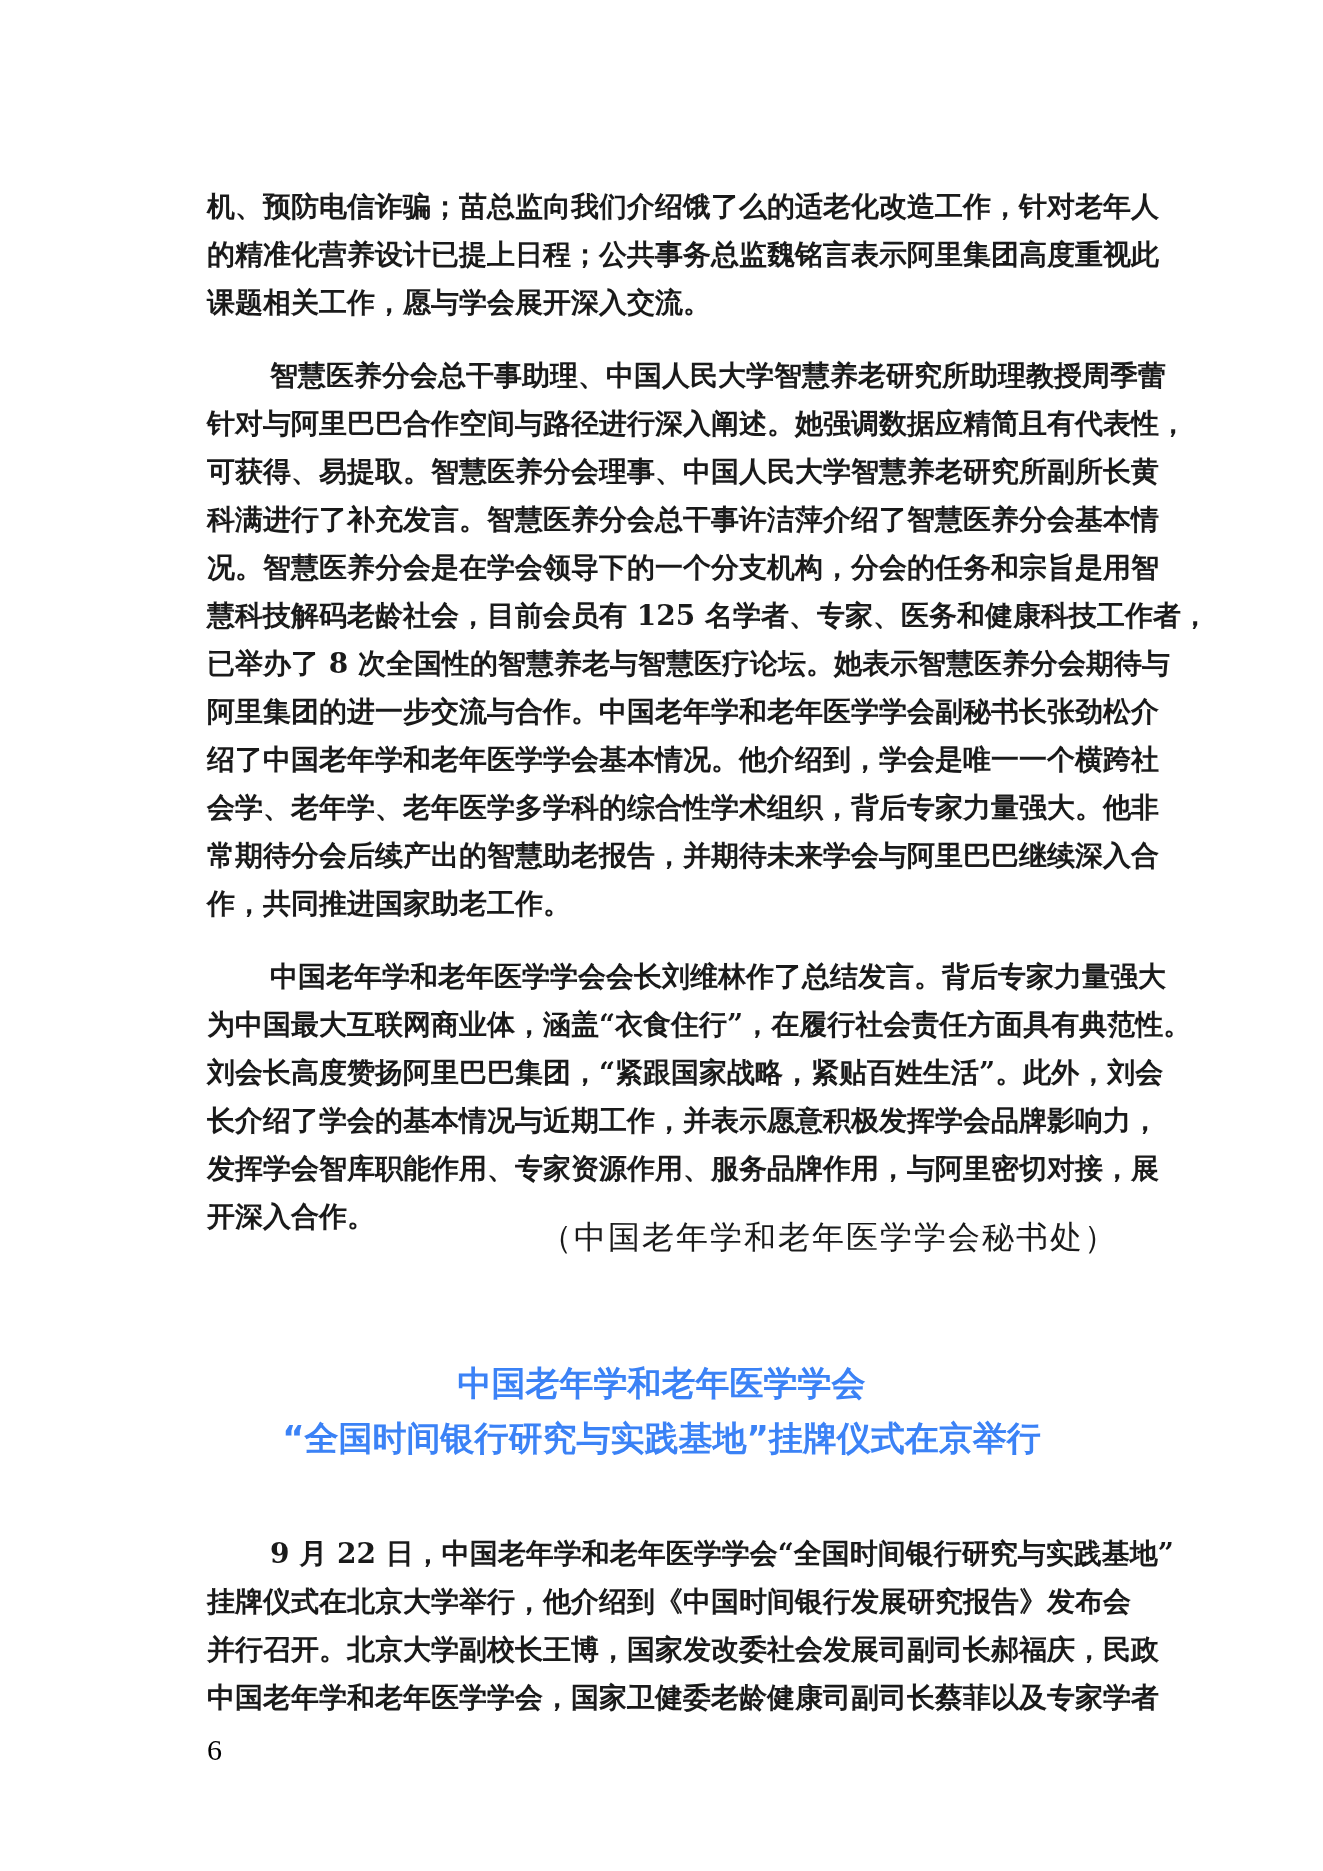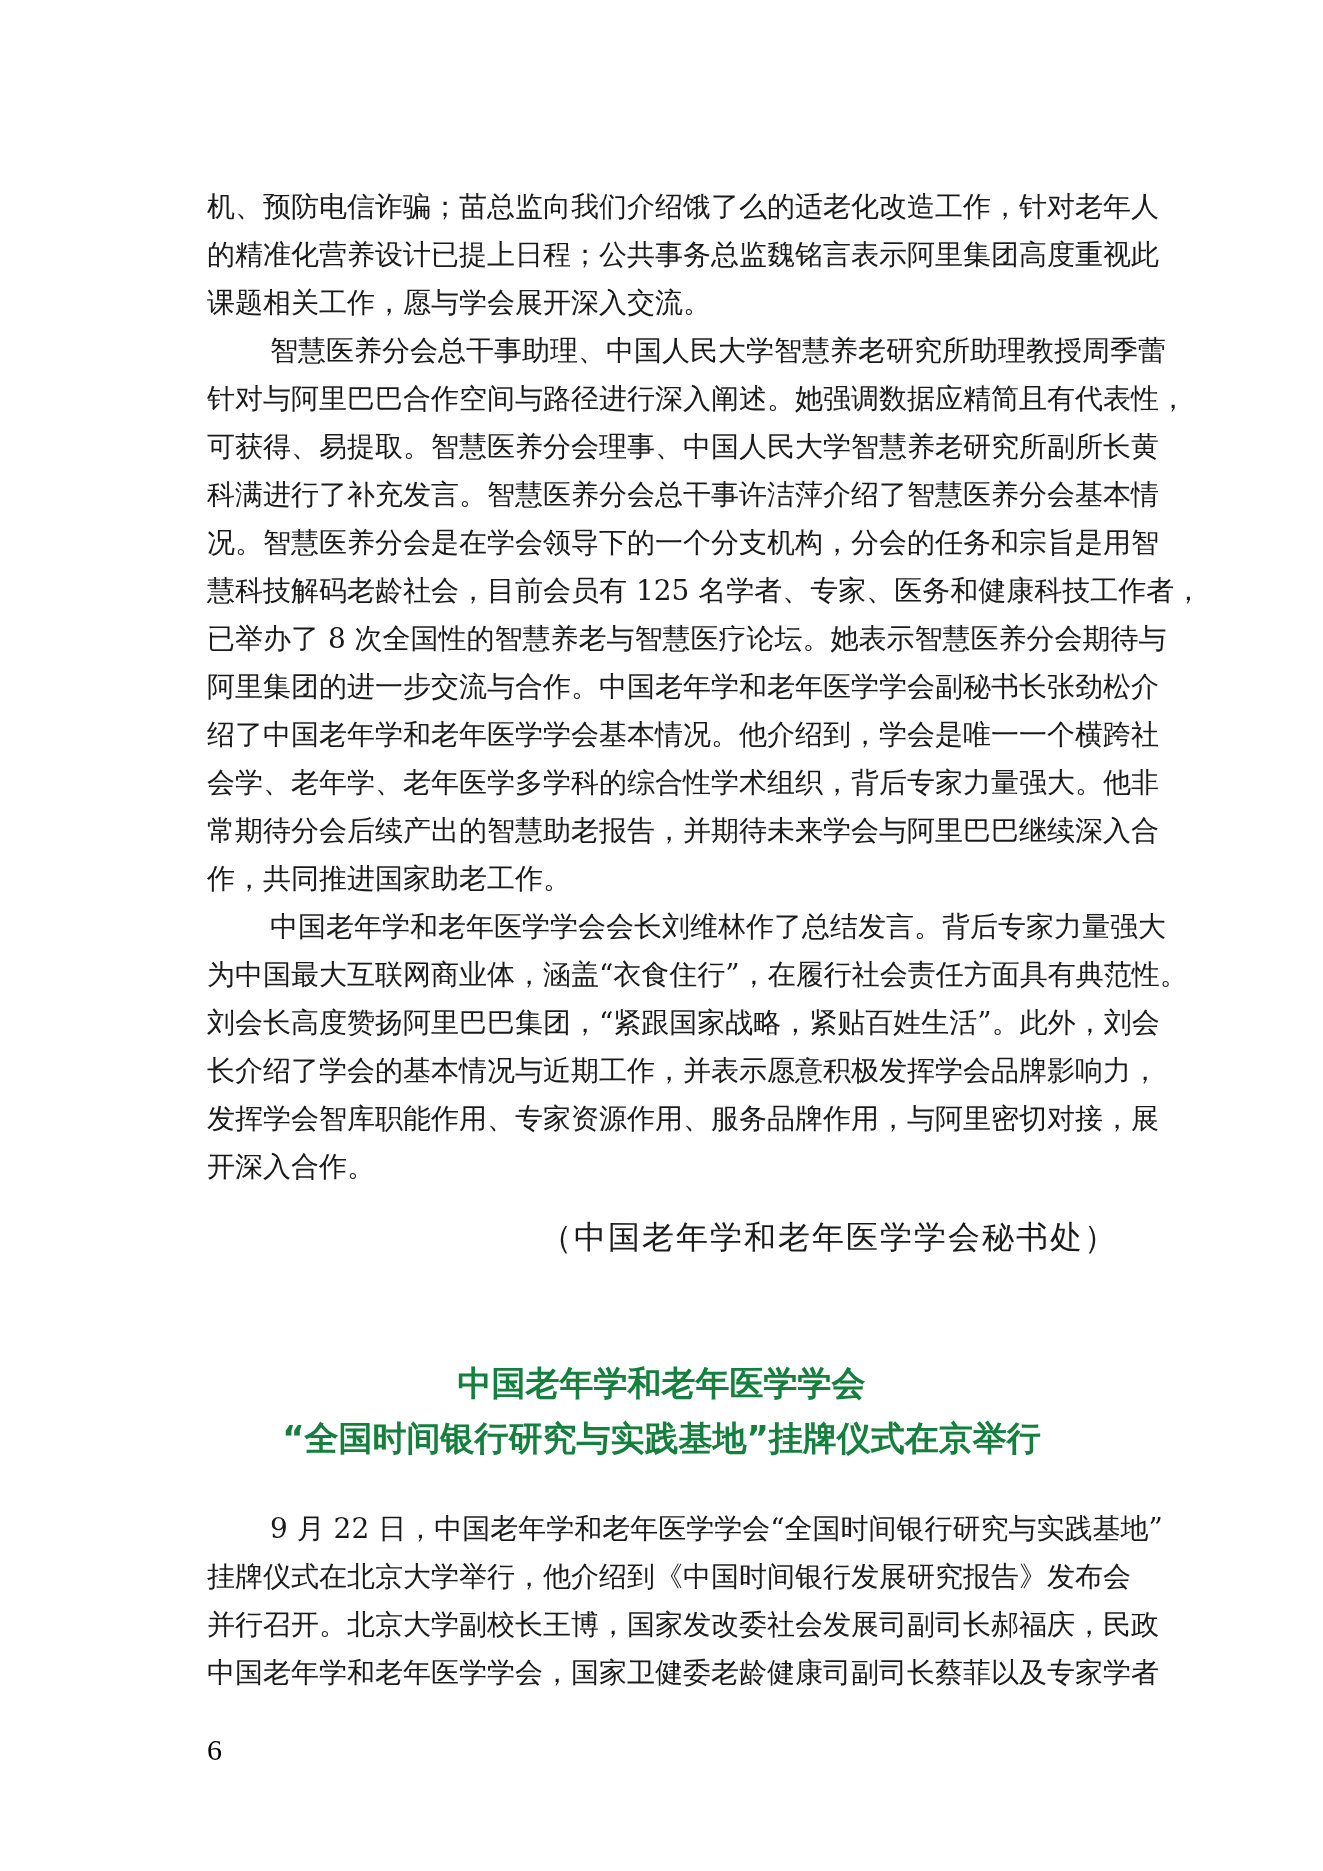--- a/index.html
+++ b/index.html
@@ -19,36 +19,38 @@
     position: absolute;
     left: 0; top: 0;
     width: 1323px;
     height: 1871px;
     background: #ffffff;
   }
   .text-block {
     position: absolute;
     left: 207px;
     width: 912px;
+    font-weight: bold;
   }
   .line {
     display: block;
     height: 48px;
     line-height: 48px;
     font-size: 28px;
     white-space: nowrap;
     text-align: justify;
     text-align-last: justify;
     letter-spacing: 0px;
   }
   .line.last {
     text-align-last: left;
   }
   .line.indent {
     padding-left: 63px;
+    margin-top: 25px;
   }
   .section-1 { top: 183px; }
   .attribution {
     position: absolute;
     top: 1213px;
     right: 205px;
     font-size: 32px;
     line-height: 48px;
     letter-spacing: 2px;
     white-space: nowrap;
@@ -57,21 +59,21 @@
   .heading {
     position: absolute;
     left: 0;
     width: 1323px;
     text-align: center;
     font-family: "DejaVu Sans", "Liberation Sans", sans-serif;
     font-weight: bold;
     font-size: 34px;
     line-height: 56px;
     white-space: nowrap;
-    color: #15803d;
+    color: #3b82f6;
   }
   .heading.h1 { top: 1355px; }
   .heading.h2 { top: 1410px; }
   .section-2 { top: 1505px; }
   .page-number {
     position: absolute;
     left: 207px;
     top: 1730px;
     font-family: "Liberation Serif", "DejaVu Serif", serif;
     font-size: 30px;

